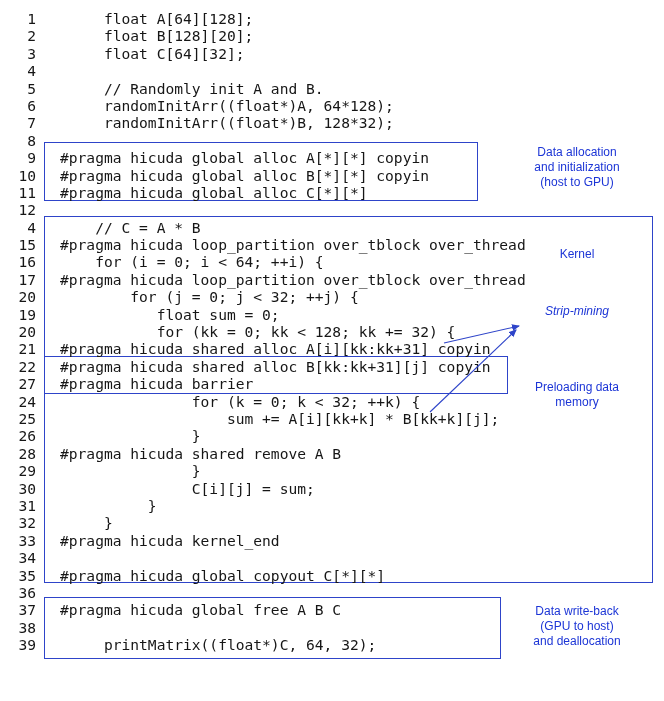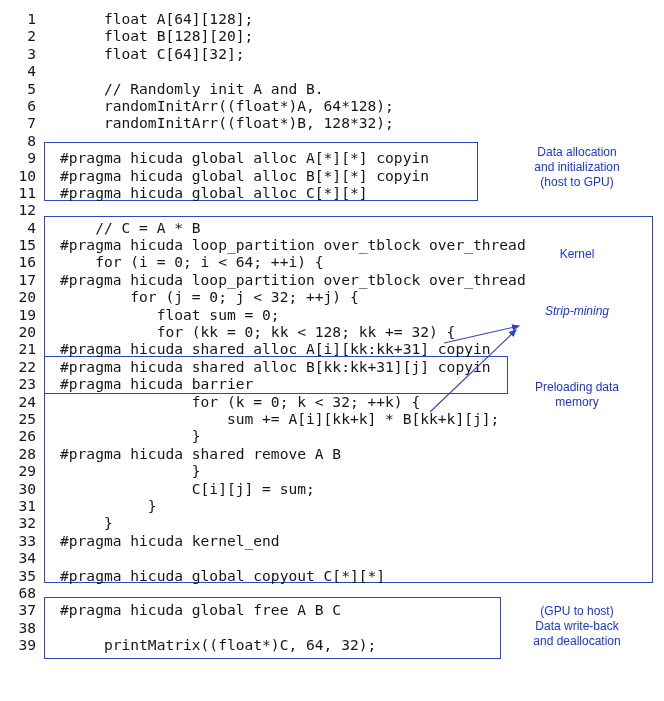--- a/index.html
+++ b/index.html
@@ -67,33 +67,33 @@
       <div class="line"><span class="ln">12</span><span class="code"></span></div>
       <div class="line"><span class="ln">4</span><span class="code">    // C = A * B</span></div>
       <div class="line"><span class="ln">15</span><span class="code">#pragma hicuda loop_partition over_tblock over_thread</span></div>
       <div class="line"><span class="ln">16</span><span class="code">    for (i = 0; i &lt; 64; ++i) {</span></div>
       <div class="line"><span class="ln">17</span><span class="code">#pragma hicuda loop_partition over_tblock over_thread</span></div>
       <div class="line"><span class="ln">20</span><span class="code">        for (j = 0; j &lt; 32; ++j) {</span></div>
       <div class="line"><span class="ln">19</span><span class="code">           float sum = 0;</span></div>
       <div class="line"><span class="ln">20</span><span class="code">           for (kk = 0; kk &lt; 128; kk += 32) {</span></div>
       <div class="line"><span class="ln">21</span><span class="code">#pragma hicuda shared alloc A[i][kk:kk+31] copyin</span></div>
       <div class="line"><span class="ln">22</span><span class="code">#pragma hicuda shared alloc B[kk:kk+31][j] copyin</span></div>
-      <div class="line"><span class="ln">23</span><span class="code">#pragma hicuda barrier</span></div>
+      <div class="line"><span class="ln">27</span><span class="code">#pragma hicuda barrier</span></div>
       <div class="line"><span class="ln">24</span><span class="code">               for (k = 0; k &lt; 32; ++k) {</span></div>
       <div class="line"><span class="ln">25</span><span class="code">                   sum += A[i][kk+k] * B[kk+k][j];</span></div>
       <div class="line"><span class="ln">26</span><span class="code">               }</span></div>
       <div class="line"><span class="ln">28</span><span class="code">#pragma hicuda shared remove A B</span></div>
       <div class="line"><span class="ln">29</span><span class="code">               }</span></div>
       <div class="line"><span class="ln">30</span><span class="code">               C[i][j] = sum;</span></div>
       <div class="line"><span class="ln">31</span><span class="code">          }</span></div>
       <div class="line"><span class="ln">32</span><span class="code">     }</span></div>
       <div class="line"><span class="ln">33</span><span class="code">#pragma hicuda kernel_end</span></div>
       <div class="line"><span class="ln">34</span><span class="code"></span></div>
       <div class="line"><span class="ln">35</span><span class="code">#pragma hicuda global copyout C[*][*]</span></div>
-      <div class="line"><span class="ln">68</span><span class="code"></span></div>
+      <div class="line"><span class="ln">36</span><span class="code"></span></div>
       <div class="line"><span class="ln">37</span><span class="code">#pragma hicuda global free A B C</span></div>
       <div class="line"><span class="ln">38</span><span class="code"></span></div>
       <div class="line"><span class="ln">39</span><span class="code">     printMatrix((float*)C, 64, 32);</span></div>
     </div>
 
   <svg id="arrows" width="664" height="701" viewBox="0 0 664 701">
     <defs>
       <marker id="ah" markerWidth="9" markerHeight="8" refX="7" refY="3.5" orient="auto" markerUnits="userSpaceOnUse">
         <path d="M0,0 L8,3.5 L0,7 Z" fill="#2e44c9"></path>
       </marker>
@@ -115,18 +115,18 @@
   <div class="annot" id="annot-strip">
     <div>Strip-mining</div>
   </div>
 
   <div class="annot" id="annot-preload">
     <div>Preloading data</div>
     <div>memory</div>
   </div>
 
   <div class="annot" id="annot-writeback">
+    <div>Data write-back</div>
     <div>(GPU to host)</div>
-    <div>Data write-back</div>
     <div>and deallocation</div>
   </div>
 
 </div>
 
 </body></html>

